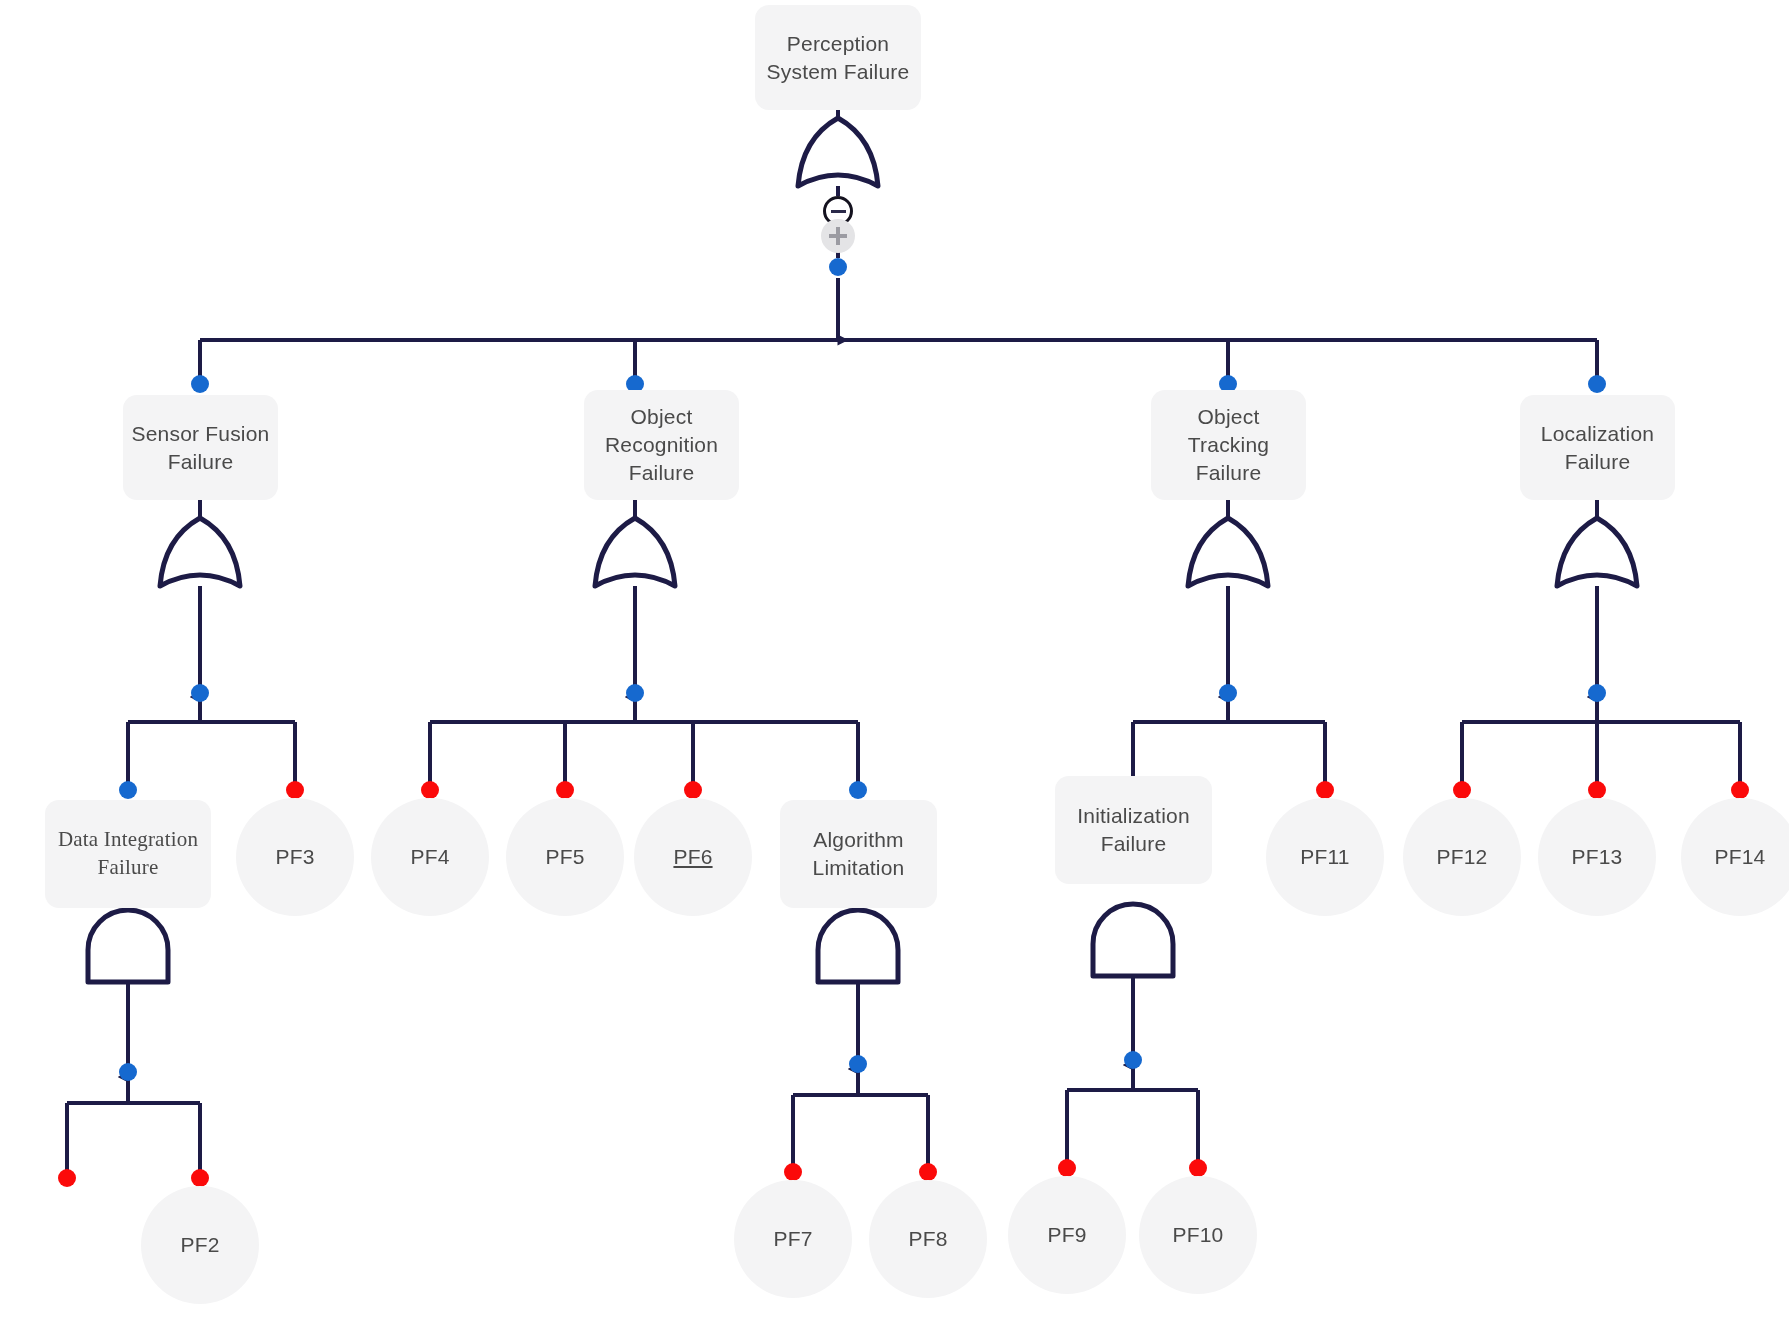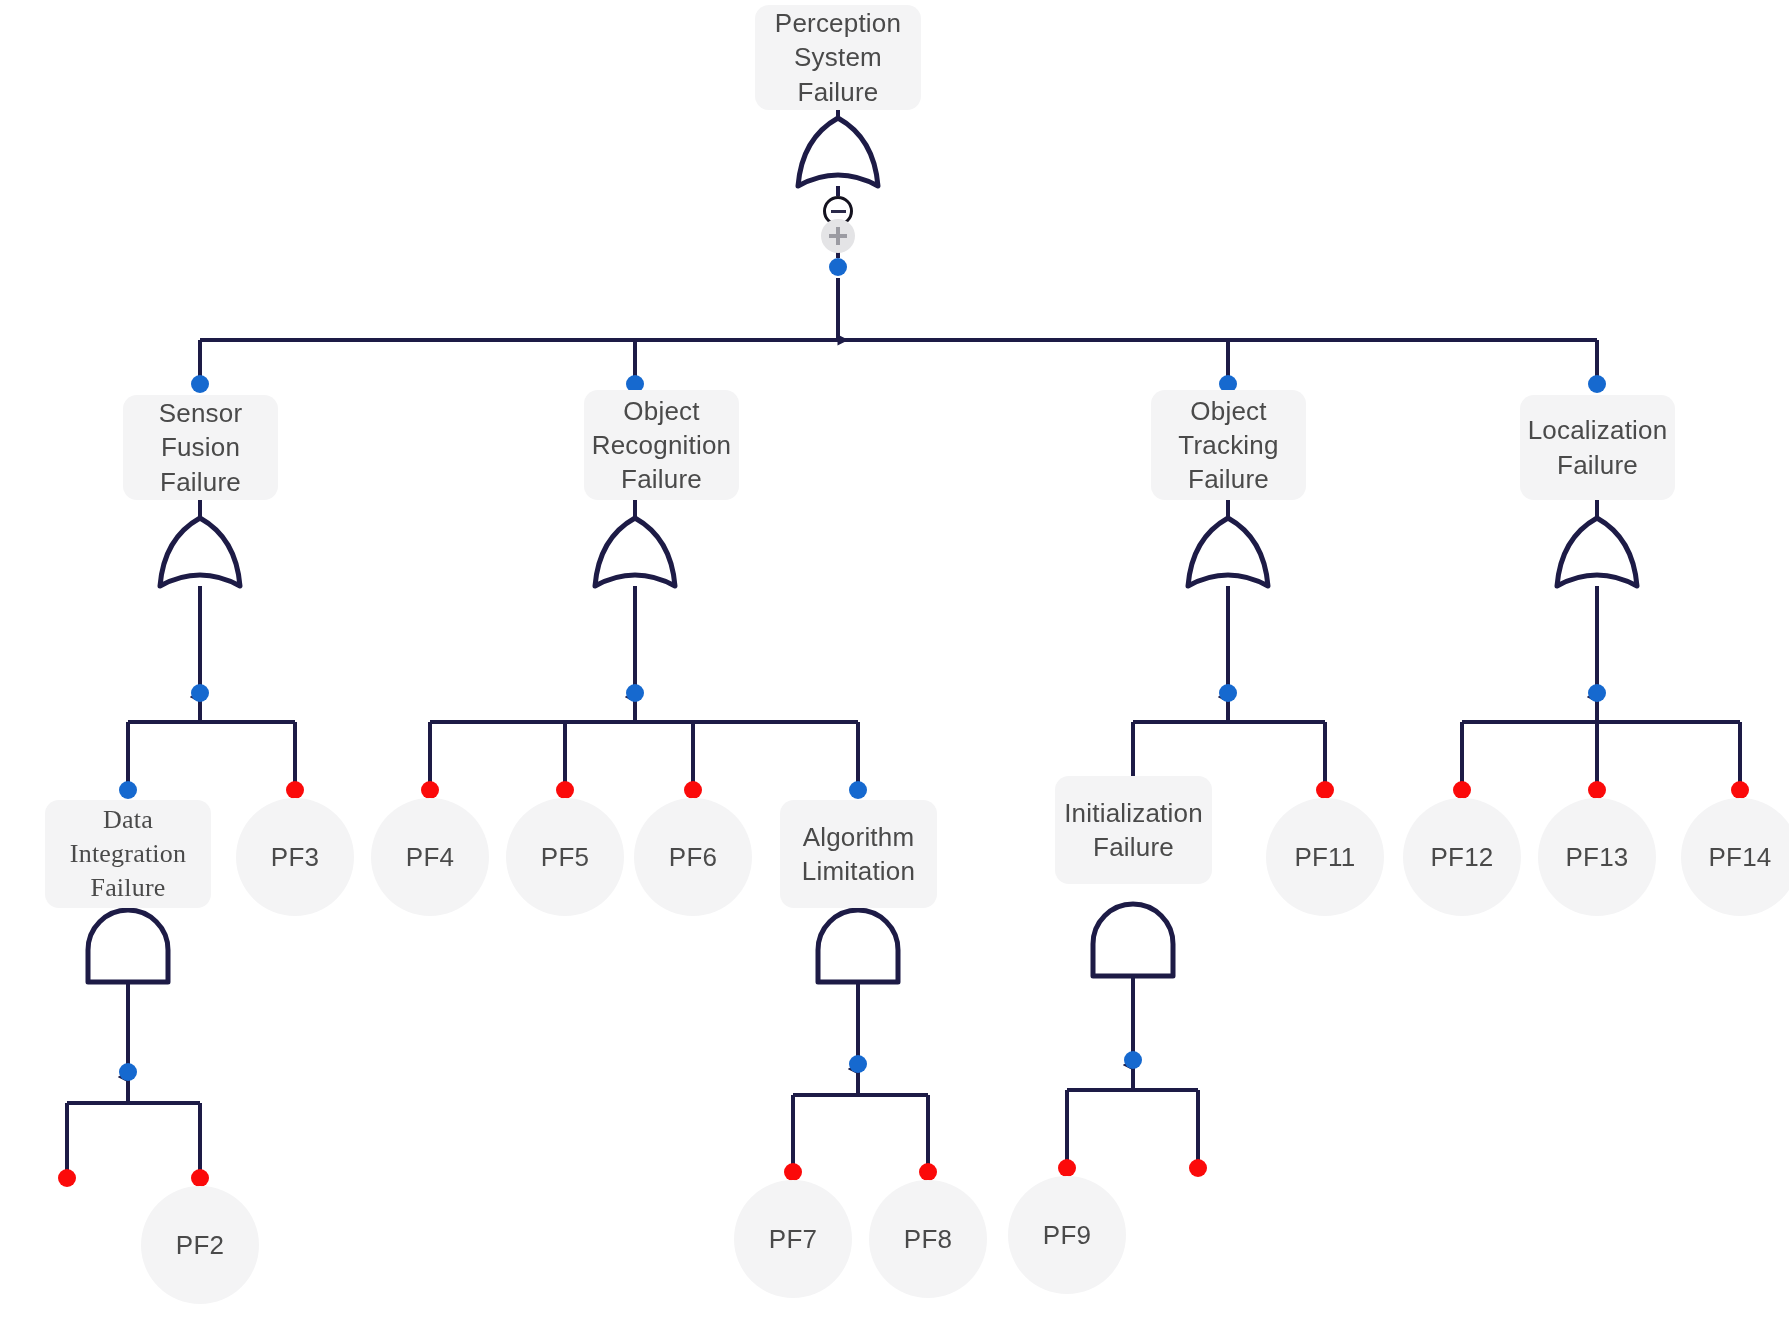--- a/index.html
+++ b/index.html
@@ -1,21 +1,21 @@
 <!DOCTYPE html>
 <html><head>
 <meta charset="utf-8">
 <style>
   html,body{margin:0;padding:0;background:#ffffff;}
   body{width:1789px;height:1323px;overflow:hidden;font-family:"Liberation Sans",sans-serif;}
   #stage{position:relative;width:1789px;height:1323px;background:#fff;}
   #wires{position:absolute;left:0;top:0;width:1789px;height:1323px;}
   .node{position:absolute;box-sizing:border-box;display:flex;align-items:center;justify-content:center;
         background:#f4f4f5;border:4px solid #1d1b४6;border-color:#1d1b46;color:#4a4a4a;text-align:center;
-        font-size:26px;line-height:1.32;letter-spacing:.2px;}
+        font-size:21px;line-height:1.32;letter-spacing:.2px;}
   .node.rect{border-radius:14px;}
   .node.circ{border-radius:50%;border-width:4px;}
   .node span{display:block;padding:0 6px;}
   .ctrl{position:absolute;border-radius:50%;display:flex;align-items:center;justify-content:center;
         box-sizing:border-box;}
   .ctrl.minus{width:30px;height:30px;background:#ffffff;border:3px solid #14121f;}
   .ctrl.minus i{display:block;width:15px;height:3px;background:#2b2a4a;}
   .ctrl.plus{width:34px;height:34px;background:#e4e4e6;border:none;position:absolute;}
   .ctrl.plus i{position:relative;display:block;width:18px;height:3.4px;background:#9b9ba2;}
   .ctrl.plus i:after{content:"";position:absolute;left:7.3px;top:-7.3px;width:3.4px;height:18px;background:#9b9ba2;}
@@ -182,21 +182,21 @@
   </div>
   <div class="node circ" style="left:236px;top:798px;width:118px;height:118px;">
     <span>PF3</span>
   </div>
   <div class="node circ" style="left:371px;top:798px;width:118px;height:118px;">
     <span>PF4</span>
   </div>
   <div class="node circ" style="left:506px;top:798px;width:118px;height:118px;">
     <span>PF5</span>
   </div>
-  <div class="node circ" style="left:634px;top:798px;width:118px;height:118px;">
+  <div class="node circ" style="left:634px;top:798px;width:118px;height:118px;text-decoration:underline;">
     <span>PF6</span>
   </div>
   <div class="node rect" style="left:780px;top:800px;width:157px;height:108px;justify-content:center;">
     <span>Algorithm Limitation</span>
   </div>
   <div class="node rect" style="left:1055px;top:776px;width:157px;height:108px;">
     <span>Initialization Failure</span>
   </div>
   <div class="node circ" style="left:1266px;top:798px;width:118px;height:118px;">
     <span>PF11</span>
@@ -216,14 +216,17 @@
   </div>
   <div class="node circ" style="left:734px;top:1180px;width:118px;height:118px;">
     <span>PF7</span>
   </div>
   <div class="node circ" style="left:869px;top:1180px;width:118px;height:118px;">
     <span>PF8</span>
   </div>
   <div class="node circ" style="left:1008px;top:1176px;width:118px;height:118px;">
     <span>PF9</span>
   </div>
+  <div class="node circ" style="left:1139px;top:1176px;width:118px;height:118px;">
+    <span>PF10</span>
+  </div>
 
 </div>
 
 </body></html>

